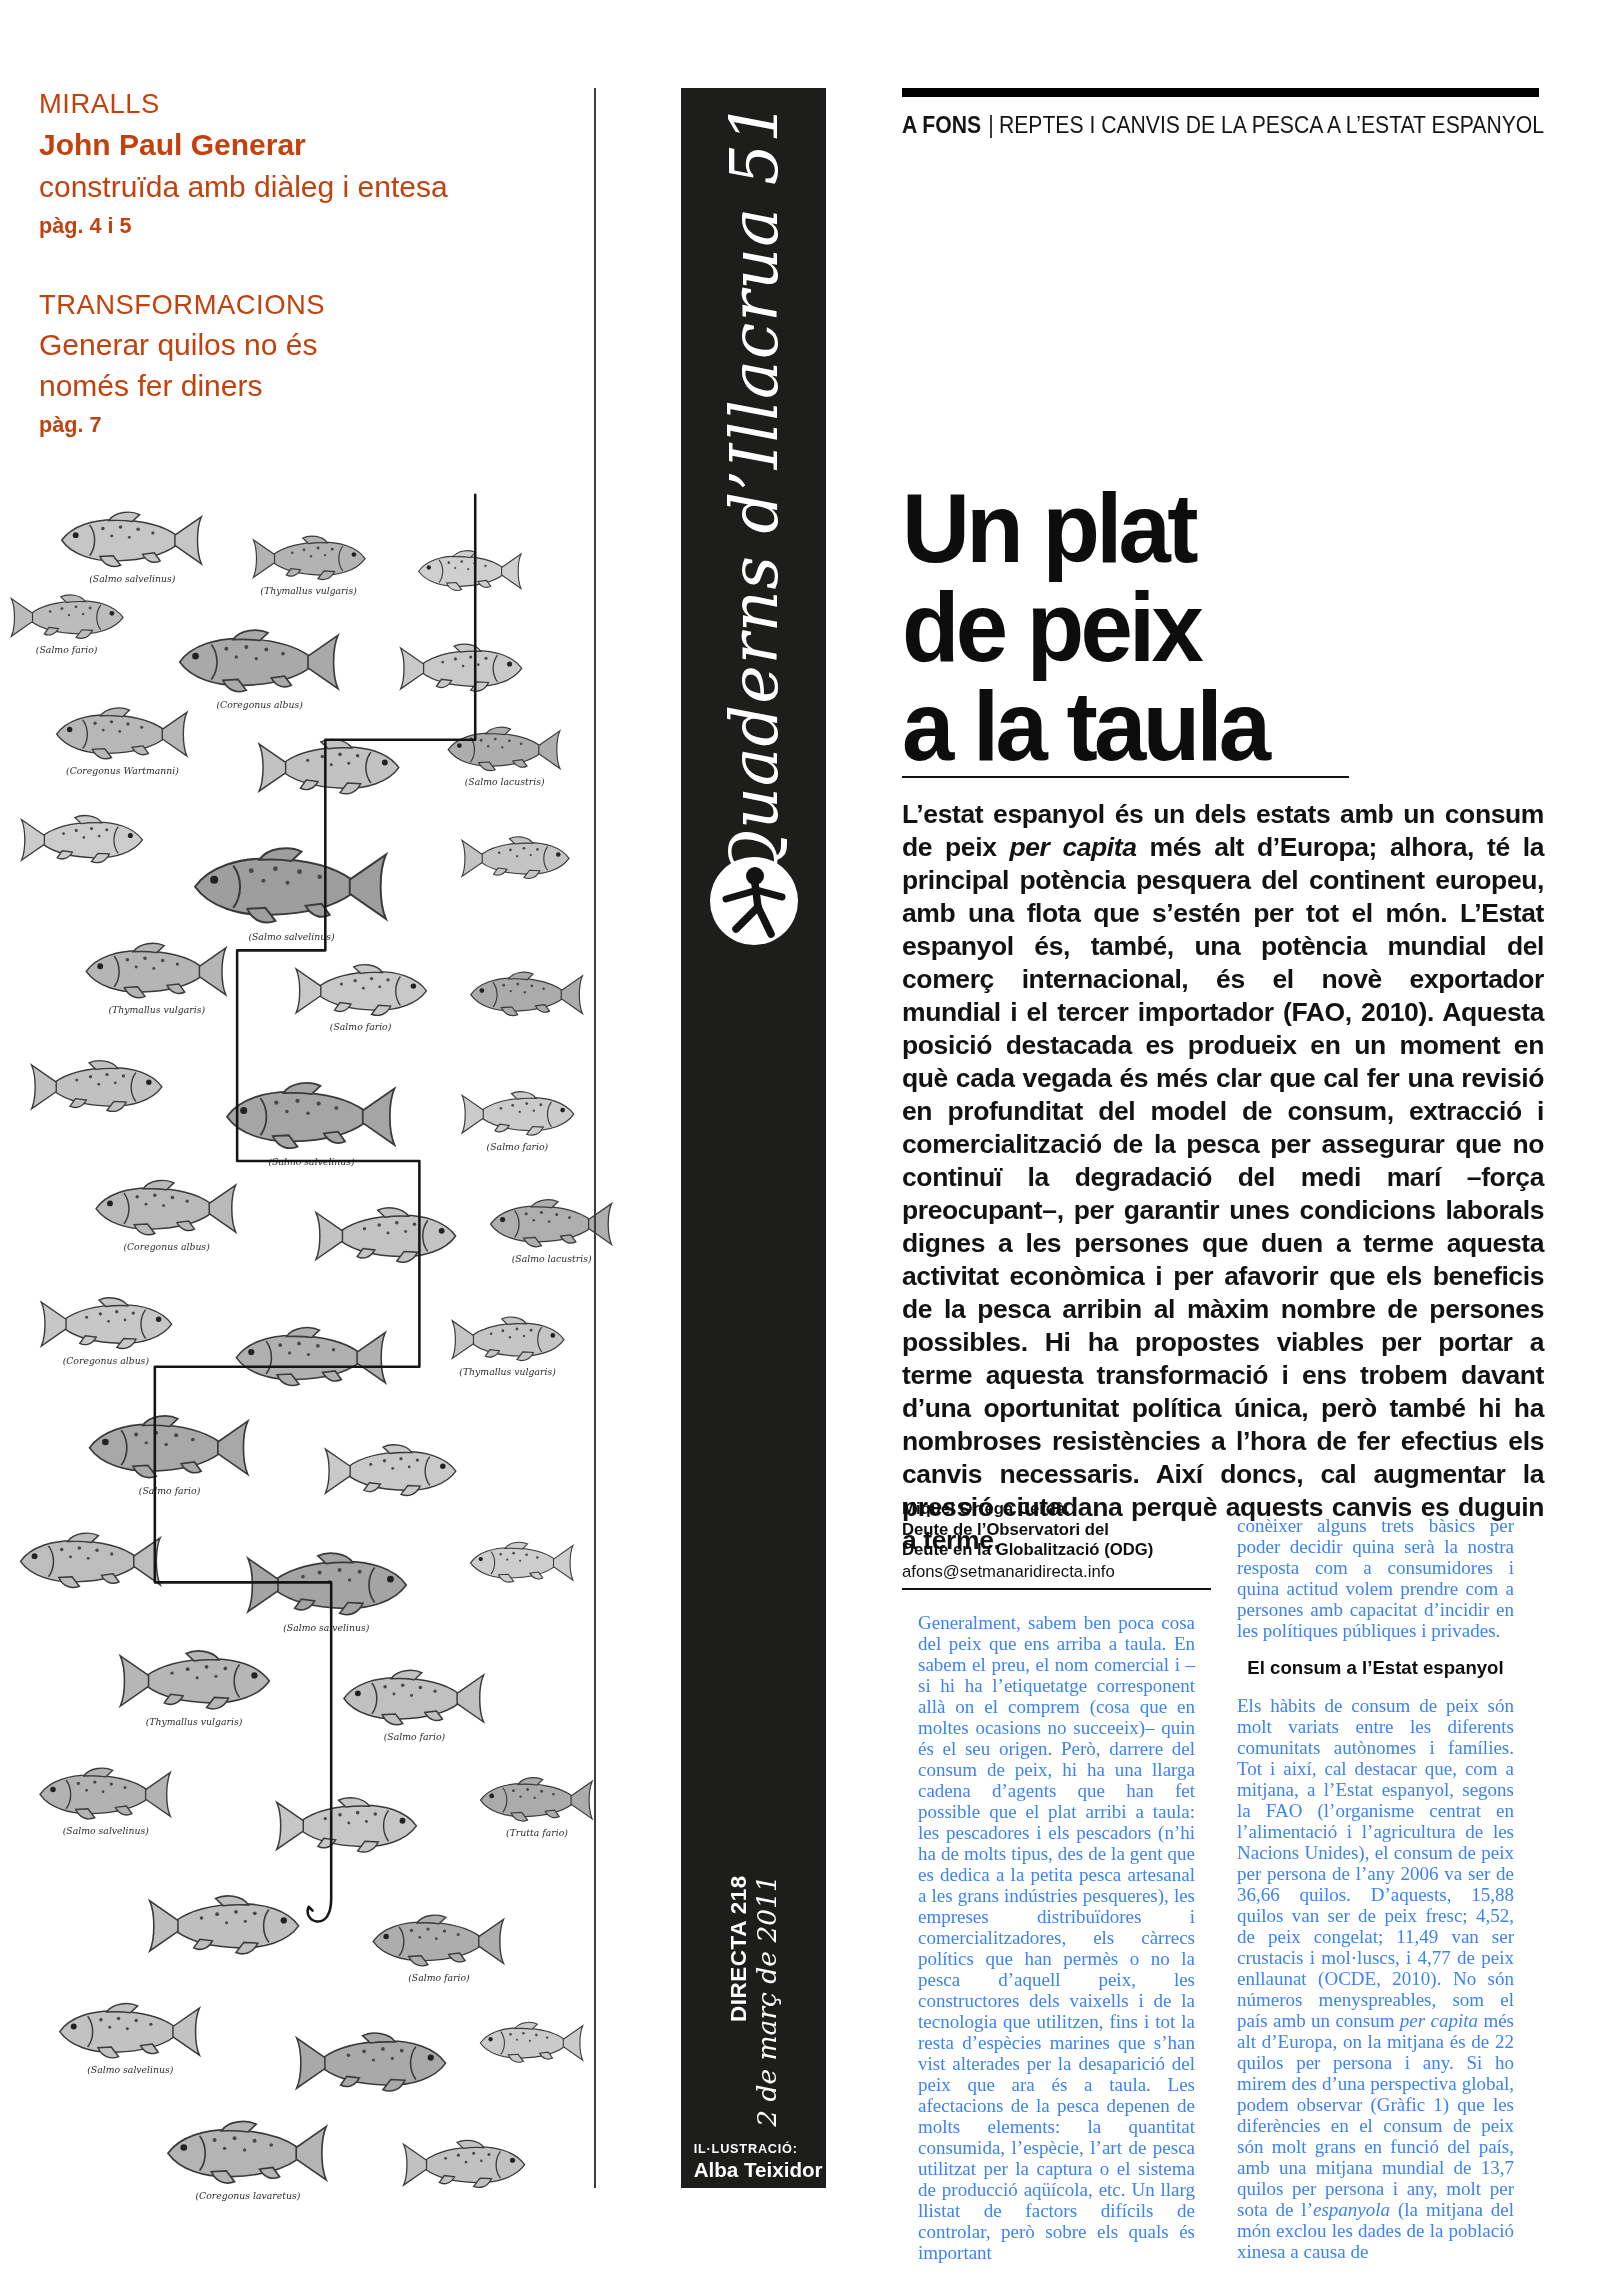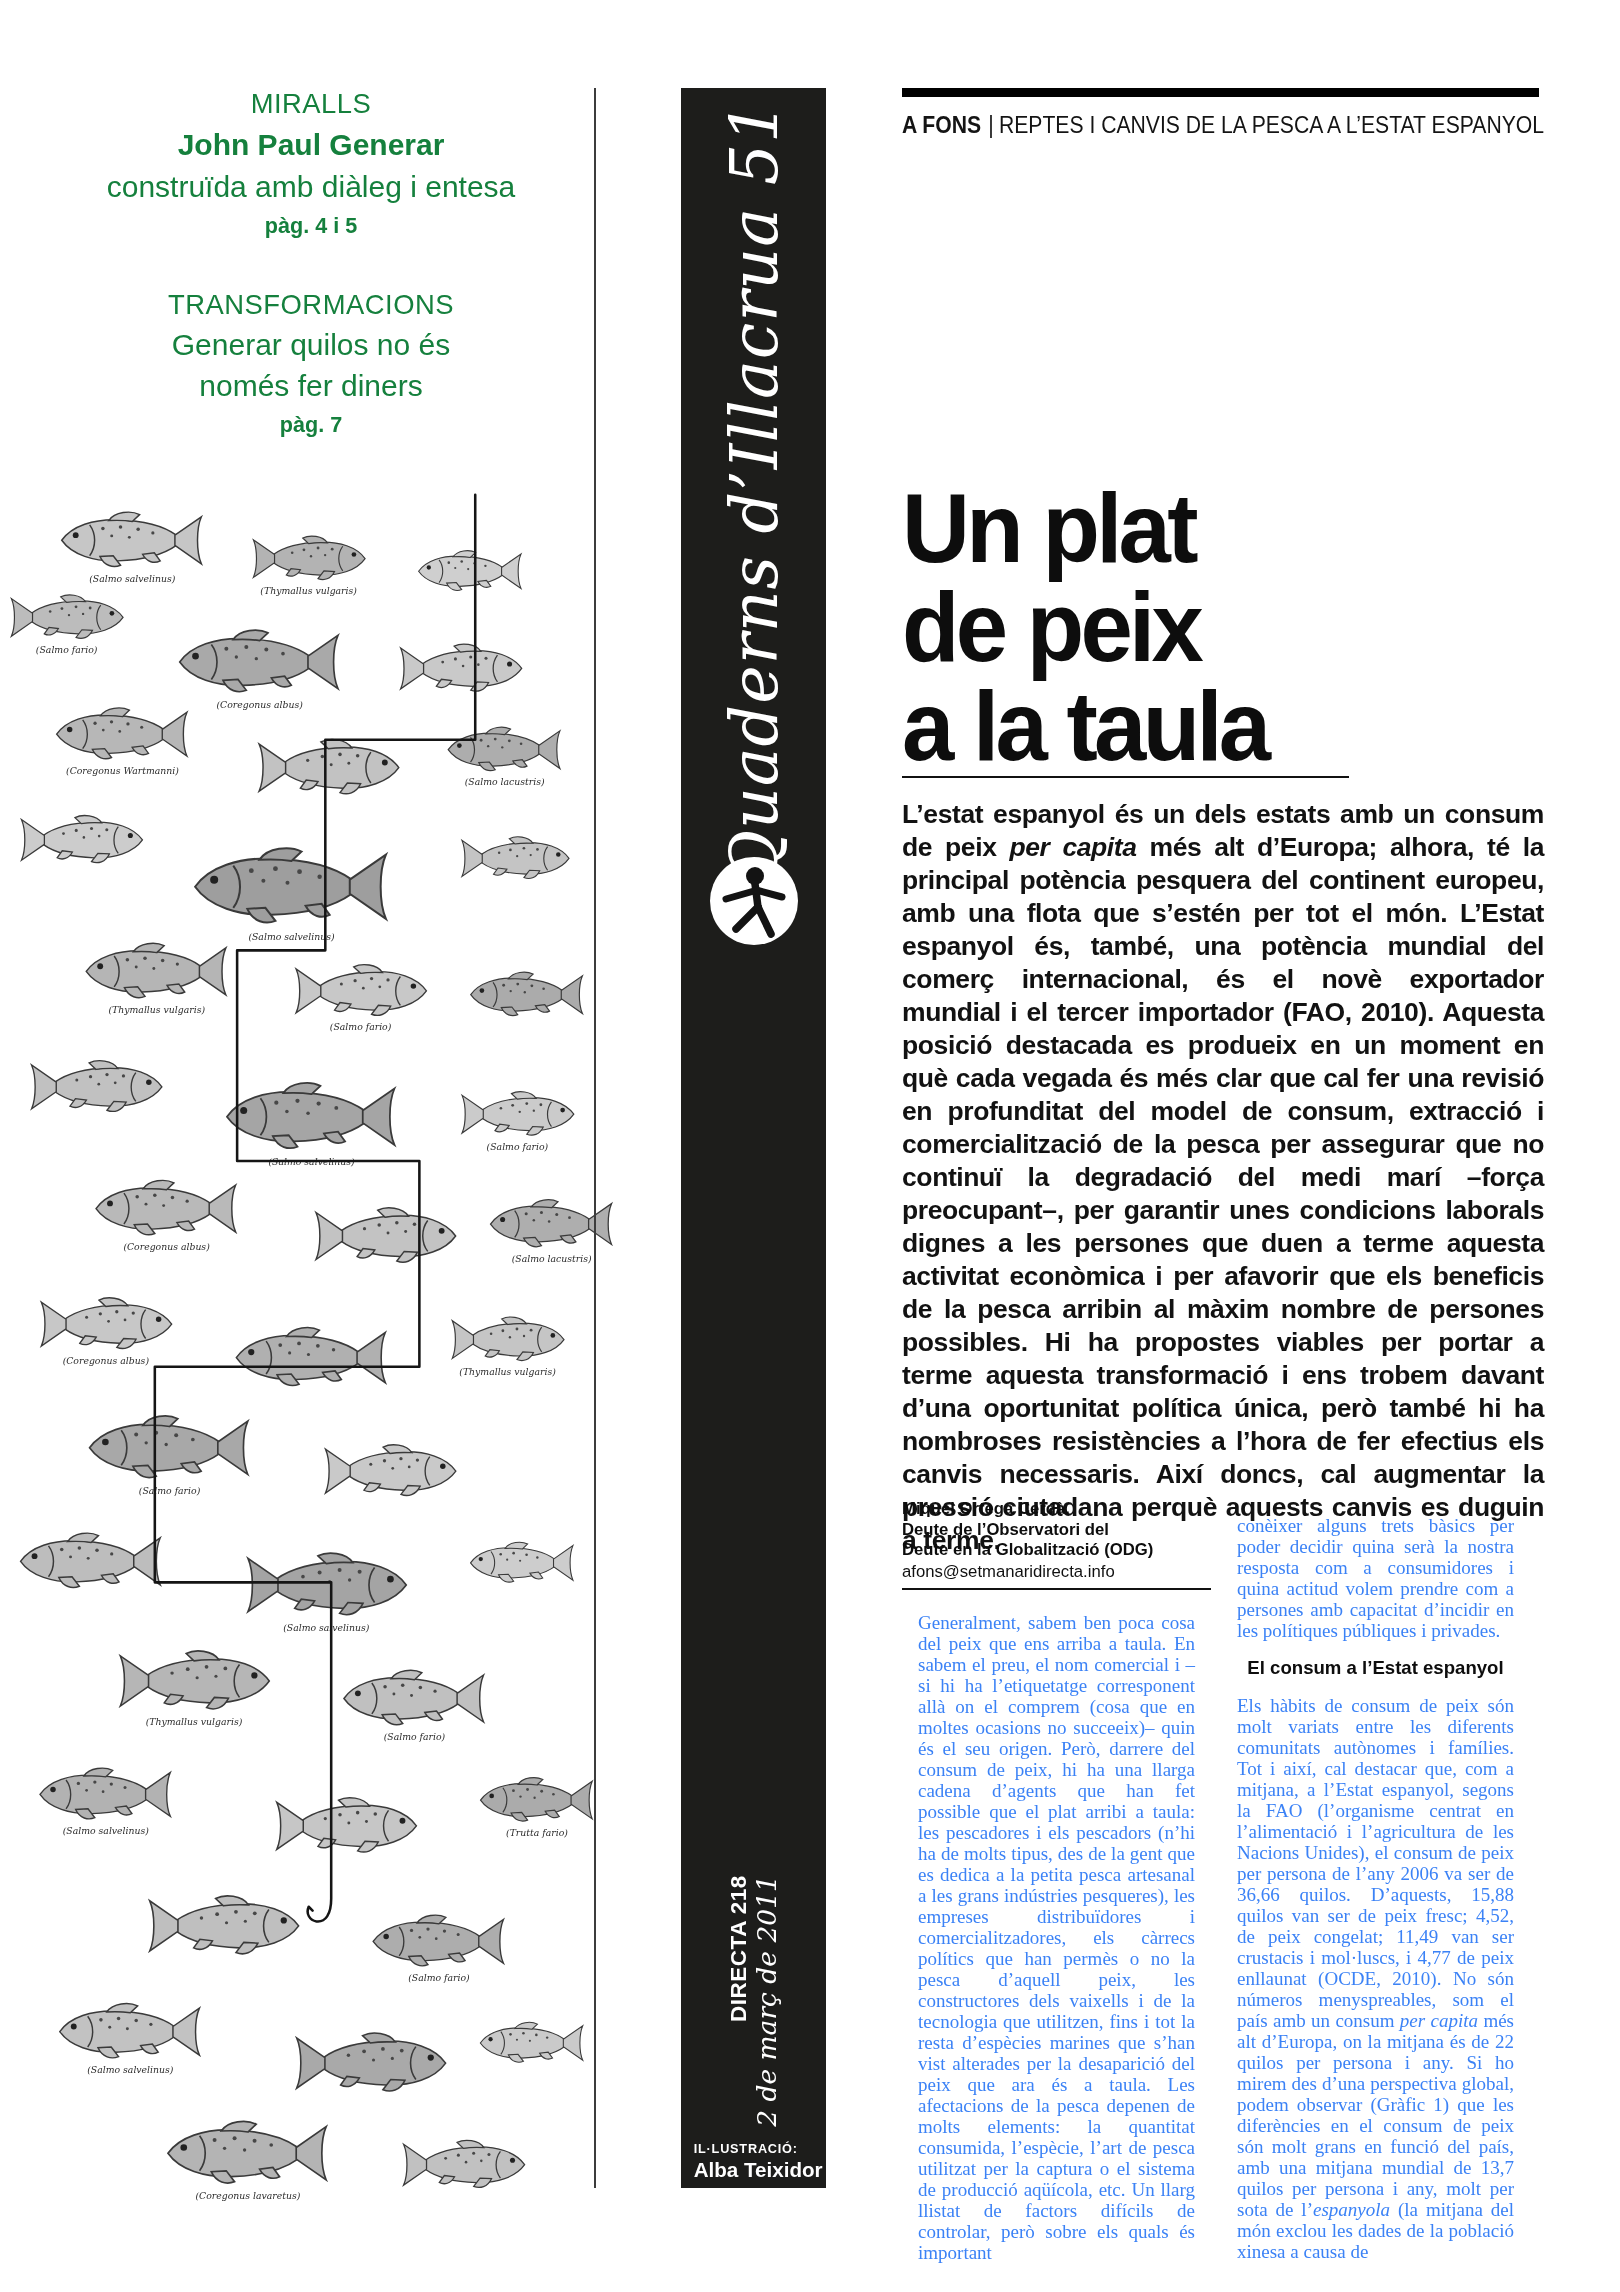--- a/index.html
+++ b/index.html
@@ -1,20 +1,20 @@
 <!DOCTYPE html>
 <html lang="ca"><head>
 <meta charset="utf-8">
 <style>
   html,body{margin:0;padding:0;background:#ffffff;}
   .page{position:relative;width:1620px;height:2293px;background:#fff;overflow:hidden;
         font-family:"Liberation Sans",sans-serif;color:#111;}
 
   
-  .teasers{position:absolute;left:39px;top:84px;width:544px;text-align:center;color:#15803d;}
+  .teasers{position:absolute;left:39px;top:84px;width:544px;text-align:left;color:#c2410c;}
   .teaser-section{font-size:27.4px;font-weight:400;letter-spacing:0.5px;line-height:39px;}
   .teaser-author{font-size:30px;font-weight:700;line-height:43px;}
   .teaser-line{font-size:30px;font-weight:400;line-height:41px;}
   .teaser-page{font-size:21.6px;font-weight:700;line-height:29px;margin-top:3.9px;}
   .teaser-gap{height:45px;}
 
   
   .vrule{position:absolute;left:594px;top:88px;width:2px;height:2100px;background:#3c3c3c;}
 
   

